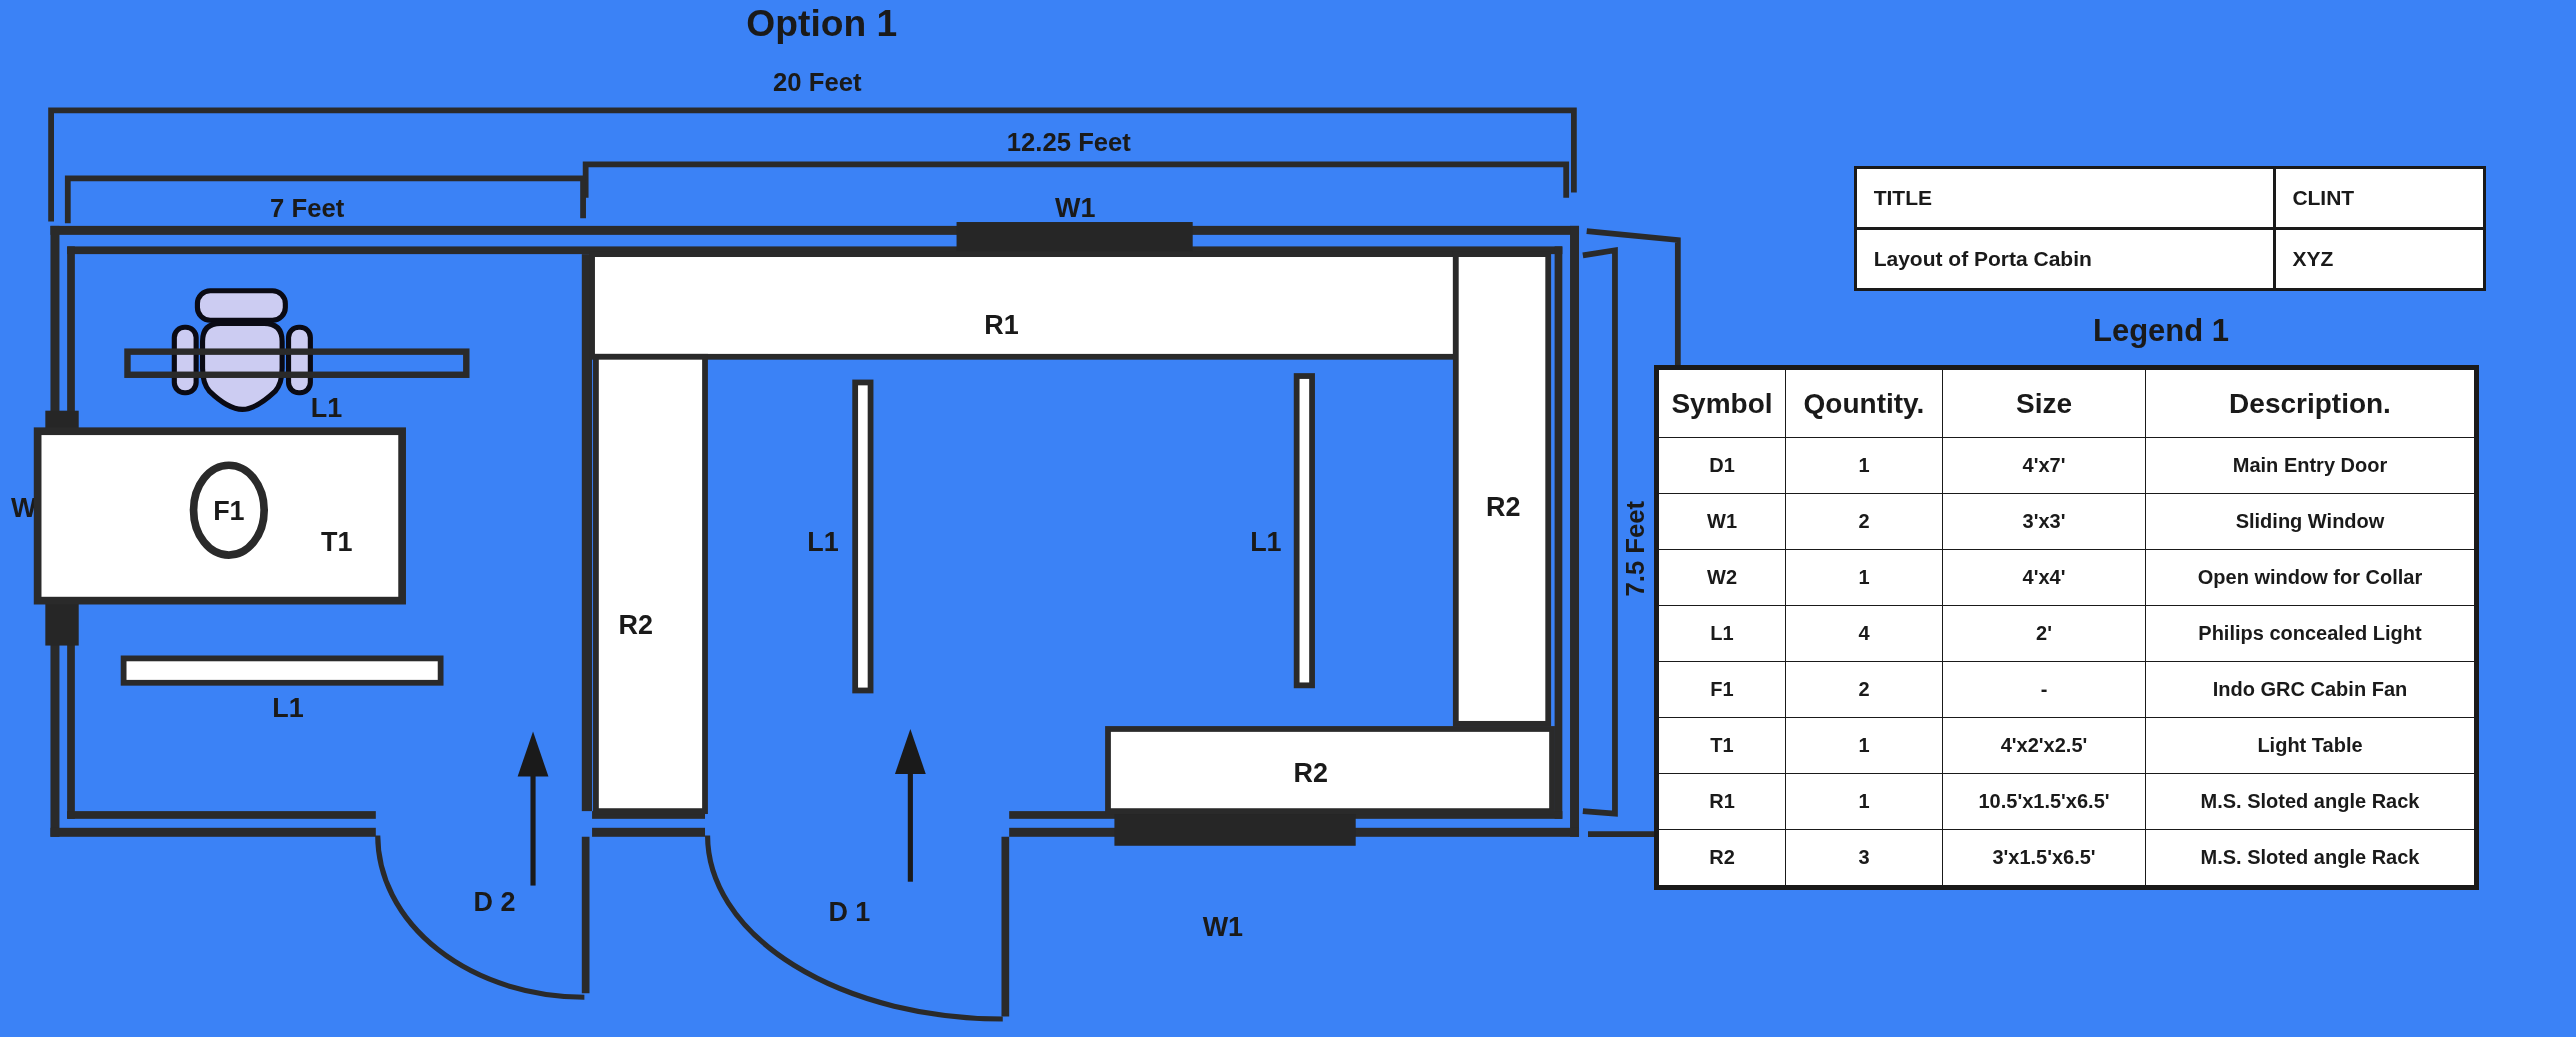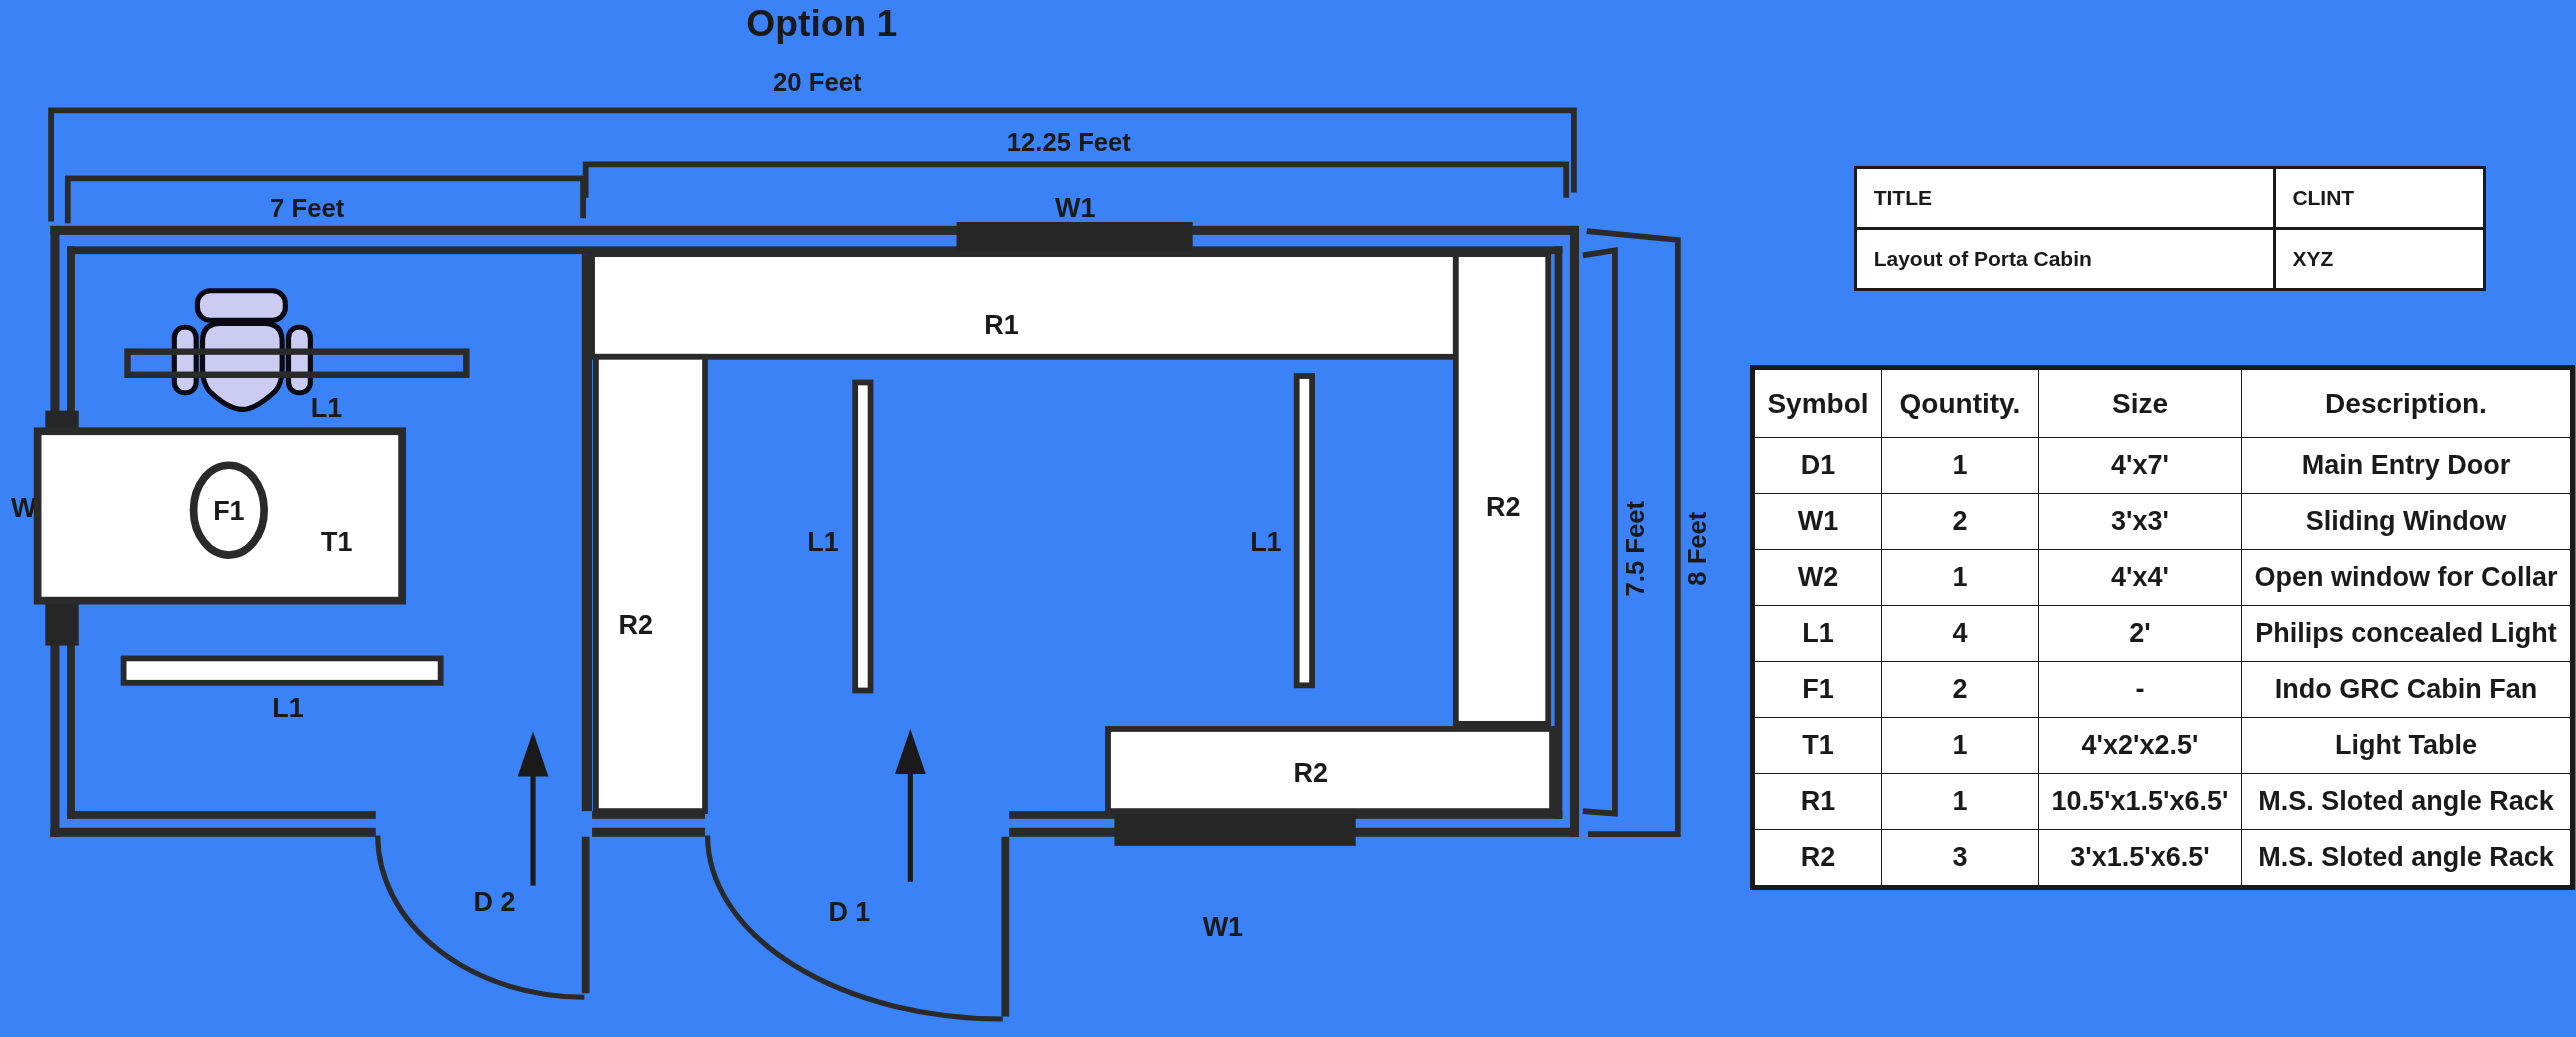--- a/index.html
+++ b/index.html
@@ -40,33 +40,33 @@
     font-weight:700;font-size:21px;color:#1a1a1a;
     padding:0 0 0 16.7px;vertical-align:middle;background:#fff;
   }
 
   
   .legend-title{
     position:absolute;left:1750px;top:313px;width:822px;
     text-align:center;font-weight:700;font-size:31px;color:#1a1a1a;
   }
   .legend{
-    position:absolute;left:1750px;top:365px;width:822px;
+    position:absolute;left:1654px;top:365px;width:822px;
     border-collapse:collapse;table-layout:fixed;
     border:5.1px solid #1a1a1a;
     padding-left:20px;
   }
   .legend th,.legend td{
     border:1.9px solid #1a1a1a;
     font-weight:700;color:#1a1a1a;
     text-align:center;vertical-align:middle;background:#fff;
     padding:0;overflow:hidden;
   }
   .legend th{font-size:28px;height:67px;}
-  .legend td{font-size:27px;height:55px;}
+  .legend td{font-size:20px;height:55px;}
   .col-symbol{width:126px;}
   .col-qty{width:156px;}
   .col-size{width:202px;}
   .col-desc{width:328px;}
 </style>
 </head>
 <body>
 
 <div class="page">
 
@@ -185,20 +185,21 @@
       <td style="width:399px">TITLE</td>
       <td>CLINT</td>
     </tr>
     <tr>
       <td>Layout of  Porta Cabin</td>
       <td>XYZ</td>
     </tr>
   </tbody>
     </table>
 
+  <div class="legend-title">Legend 1</div>
 
   <table class="legend">
     <tbody>
         <tr>
       <th class="col-symbol">Symbol</th>
       <th class="col-qty">Qountity.</th>
       <th class="col-size">Size</th>
       <th class="col-desc">Description.</th>
     </tr>
     <tr>

